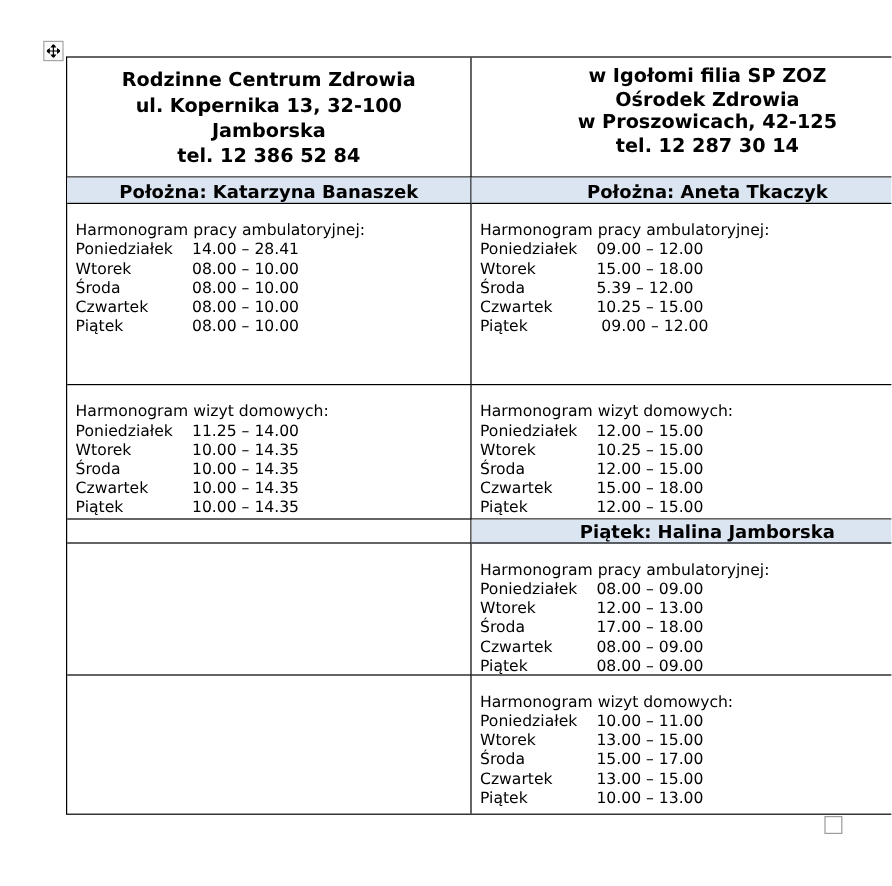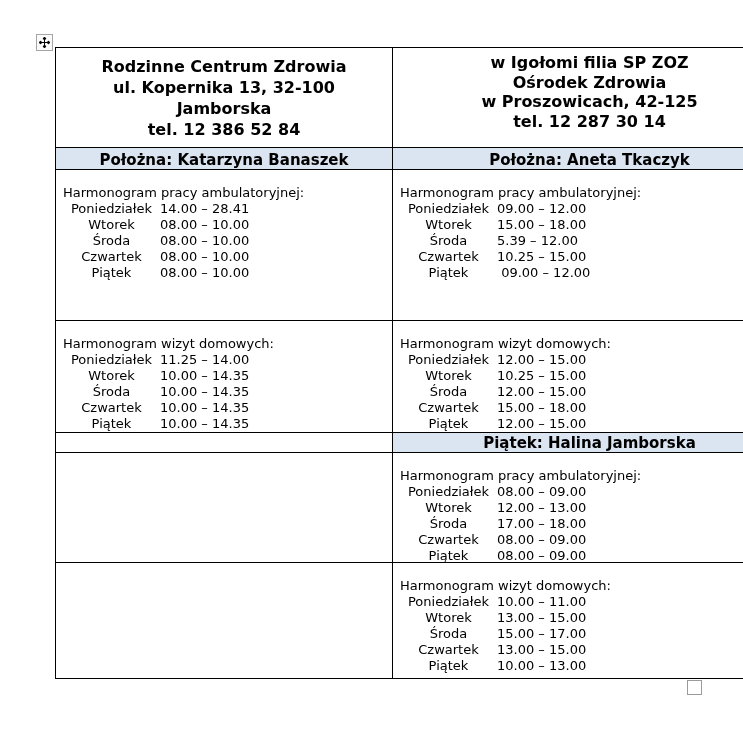--- a/index.html
+++ b/index.html
@@ -53,21 +53,21 @@
     font-weight: bold;
     font-size: 15px;
   }
 
   .sched {
     padding: 15px 0 0 7px;
     font-size: 13px;
     line-height: 16px;
   }
   .sched-row { display: flex; }
-  .day { display: inline-block; min-width: 97px; white-space: pre; text-align: center; }
+  .day { display: inline-block; min-width: 97px; white-space: pre; }
   .time { white-space: pre; }
 
   
   .move-handle {
     position: absolute;
     left: 36px;
     top: 34px;
     width: 15px;
     height: 15px;
     border: 1px solid #a6a6a6;

